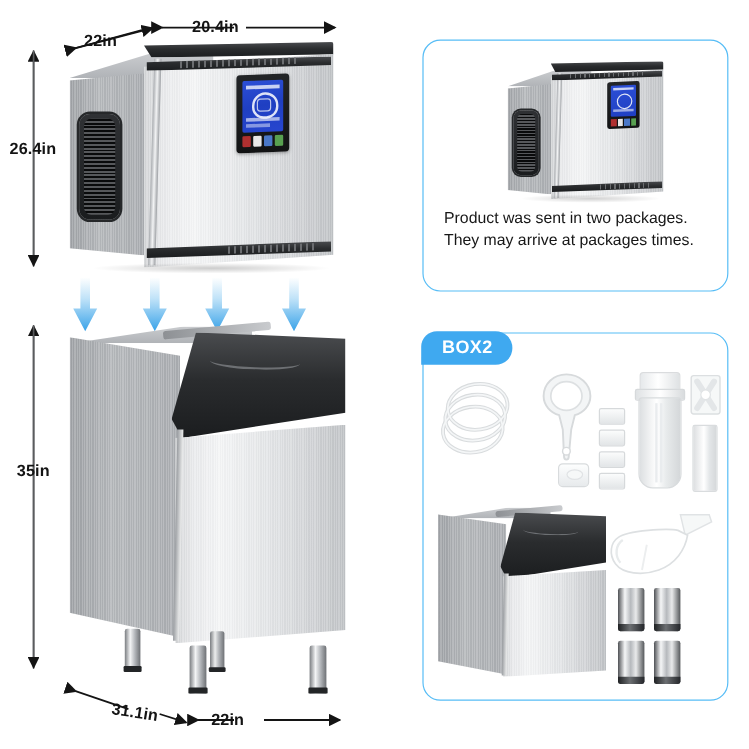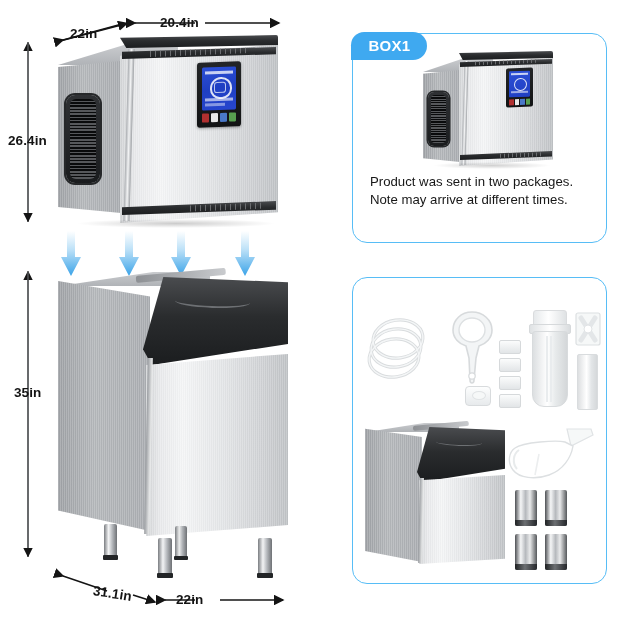--- a/index.html
+++ b/index.html
@@ -84,21 +84,21 @@
 
     <svg class="arrow-svg" style="left:20px;top:36px;" width="16" height="192" viewBox="0 0 16 192">
       <defs>
         <marker id="ahv" markerWidth="7" markerHeight="7" refX="6" refY="3.5" orient="auto">
           <path d="M0,0 L7,3.5 L0,7 Z" fill="#141414"></path>
         </marker>
       </defs>
       <line x1="8" y1="186" x2="8" y2="7" stroke="#5a5c5e" stroke-width="1.4" marker-end="url(#ahv)"></line>
       <line x1="8" y1="6" x2="8" y2="185" stroke="#5a5c5e" stroke-width="1.4" marker-end="url(#ahv)"></line>
     </svg>
-    <div class="dim-label" style="left:8px;top:133px;">26.4in</div>
+    <div class="dim-label" style="left:8px;top:116px;">26.4in</div>
 
     <div style="position:absolute;left:58px;top:33px;width:220px;height:195px;">
 
       <div class="steel-top" style="position:absolute;left:0;top:12px;width:120px;height:20px;
            clip-path:polygon(0% 100%, 55% 0%, 100% 0%, 100% 100%);"></div>
       <div class="blk" style="position:absolute;left:62px;top:2px;width:158px;height:13px;
            clip-path:polygon(4% 100%, 0% 22%, 100% 0%, 100% 78%);border-radius:2px;"></div>
 
       <div class="steel-side brushed" style="position:absolute;left:0;top:28px;width:63px;height:152px;
            clip-path:polygon(0% 4%, 100% 0%, 100% 100%, 0% 96%);">
@@ -226,21 +226,20 @@
       <line x1="78" y1="22" x2="100" y2="29" stroke="#141414" stroke-width="1.5" marker-end="url(#ah)"></line>
 
       <line x1="110" y1="27" x2="140" y2="27" stroke="#141414" stroke-width="1.5" marker-start="url(#ah)"></line>
       <line x1="165" y1="27" x2="228" y2="27" stroke="#141414" stroke-width="1.5" marker-end="url(#ah)"></line>
     </svg>
     <div class="dim-label" style="left:93px;top:586px;transform:rotate(9deg);">31.1in</div>
     <div class="dim-label" style="left:176px;top:592px;">22in</div>
   </div>
 
   <div class="card" style="left:352px;top:33px;width:253px;height:208px;">
-    <div class="card-tab">BOX1</div>
 
     <div style="position:absolute;left:70px;top:16px;width:130px;height:118px;">
       <div class="steel-top" style="position:absolute;left:0;top:9px;width:70px;height:13px;
            clip-path:polygon(0% 100%, 55% 0%, 100% 0%, 100% 100%);"></div>
       <div class="blk" style="position:absolute;left:36px;top:1px;width:94px;height:9px;
            clip-path:polygon(4% 100%, 0% 22%, 100% 0%, 100% 78%);border-radius:2px;"></div>
       <div class="steel-side brushed" style="position:absolute;left:0;top:20px;width:37px;height:92px;
            clip-path:polygon(0% 4%, 100% 0%, 100% 100%, 0% 96%);"></div>
       <div style="position:absolute;left:5px;top:42px;width:21px;height:54px;border-radius:6px;
            background:linear-gradient(180deg,#2f3134,#1a1c1e);box-shadow:0 0 0 1.5px #26282a;">
@@ -275,25 +274,26 @@
           <div style="flex:1;background:#e8e8e8;"></div>
           <div style="flex:1;background:#4a78c8;"></div>
           <div style="flex:1;background:#58a050;"></div>
         </div>
       </div>
       <div style="position:absolute;left:10px;top:112px;width:118px;height:7px;
         background:radial-gradient(ellipse at 50% 50%, rgba(0,0,0,.18), rgba(0,0,0,0) 70%);"></div>
     </div>
 
     <div style="position:absolute;left:17px;top:139px;width:220px;">
-      <p class="note-body">Product was sent in two packages. Note may arrive at different times.</p>
+      <p class="note-body">Product was sent in two packages. They may arrive at packages times.</p>
     </div>
   </div>
 
   <div class="card" style="left:352px;top:277px;width:253px;height:305px;">
+    <div class="card-tab">BOX2</div>
 
     <svg style="position:absolute;left:12px;top:34px;" width="80" height="80" viewBox="0 0 80 80">
       <g fill="none" stroke="#d9dcde" stroke-width="3.2">
         <ellipse cx="33" cy="27" rx="25" ry="19" transform="rotate(-8 33 27)"></ellipse>
         <ellipse cx="31" cy="36" rx="25" ry="19" transform="rotate(-8 31 36)"></ellipse>
         <ellipse cx="29" cy="46" rx="25" ry="19" transform="rotate(-8 29 46)"></ellipse>
       </g>
       <g fill="none" stroke="#f4f6f7" stroke-width="1.4">
         <ellipse cx="33" cy="27" rx="25" ry="19" transform="rotate(-8 33 27)"></ellipse>
         <ellipse cx="31" cy="36" rx="25" ry="19" transform="rotate(-8 31 36)"></ellipse>

